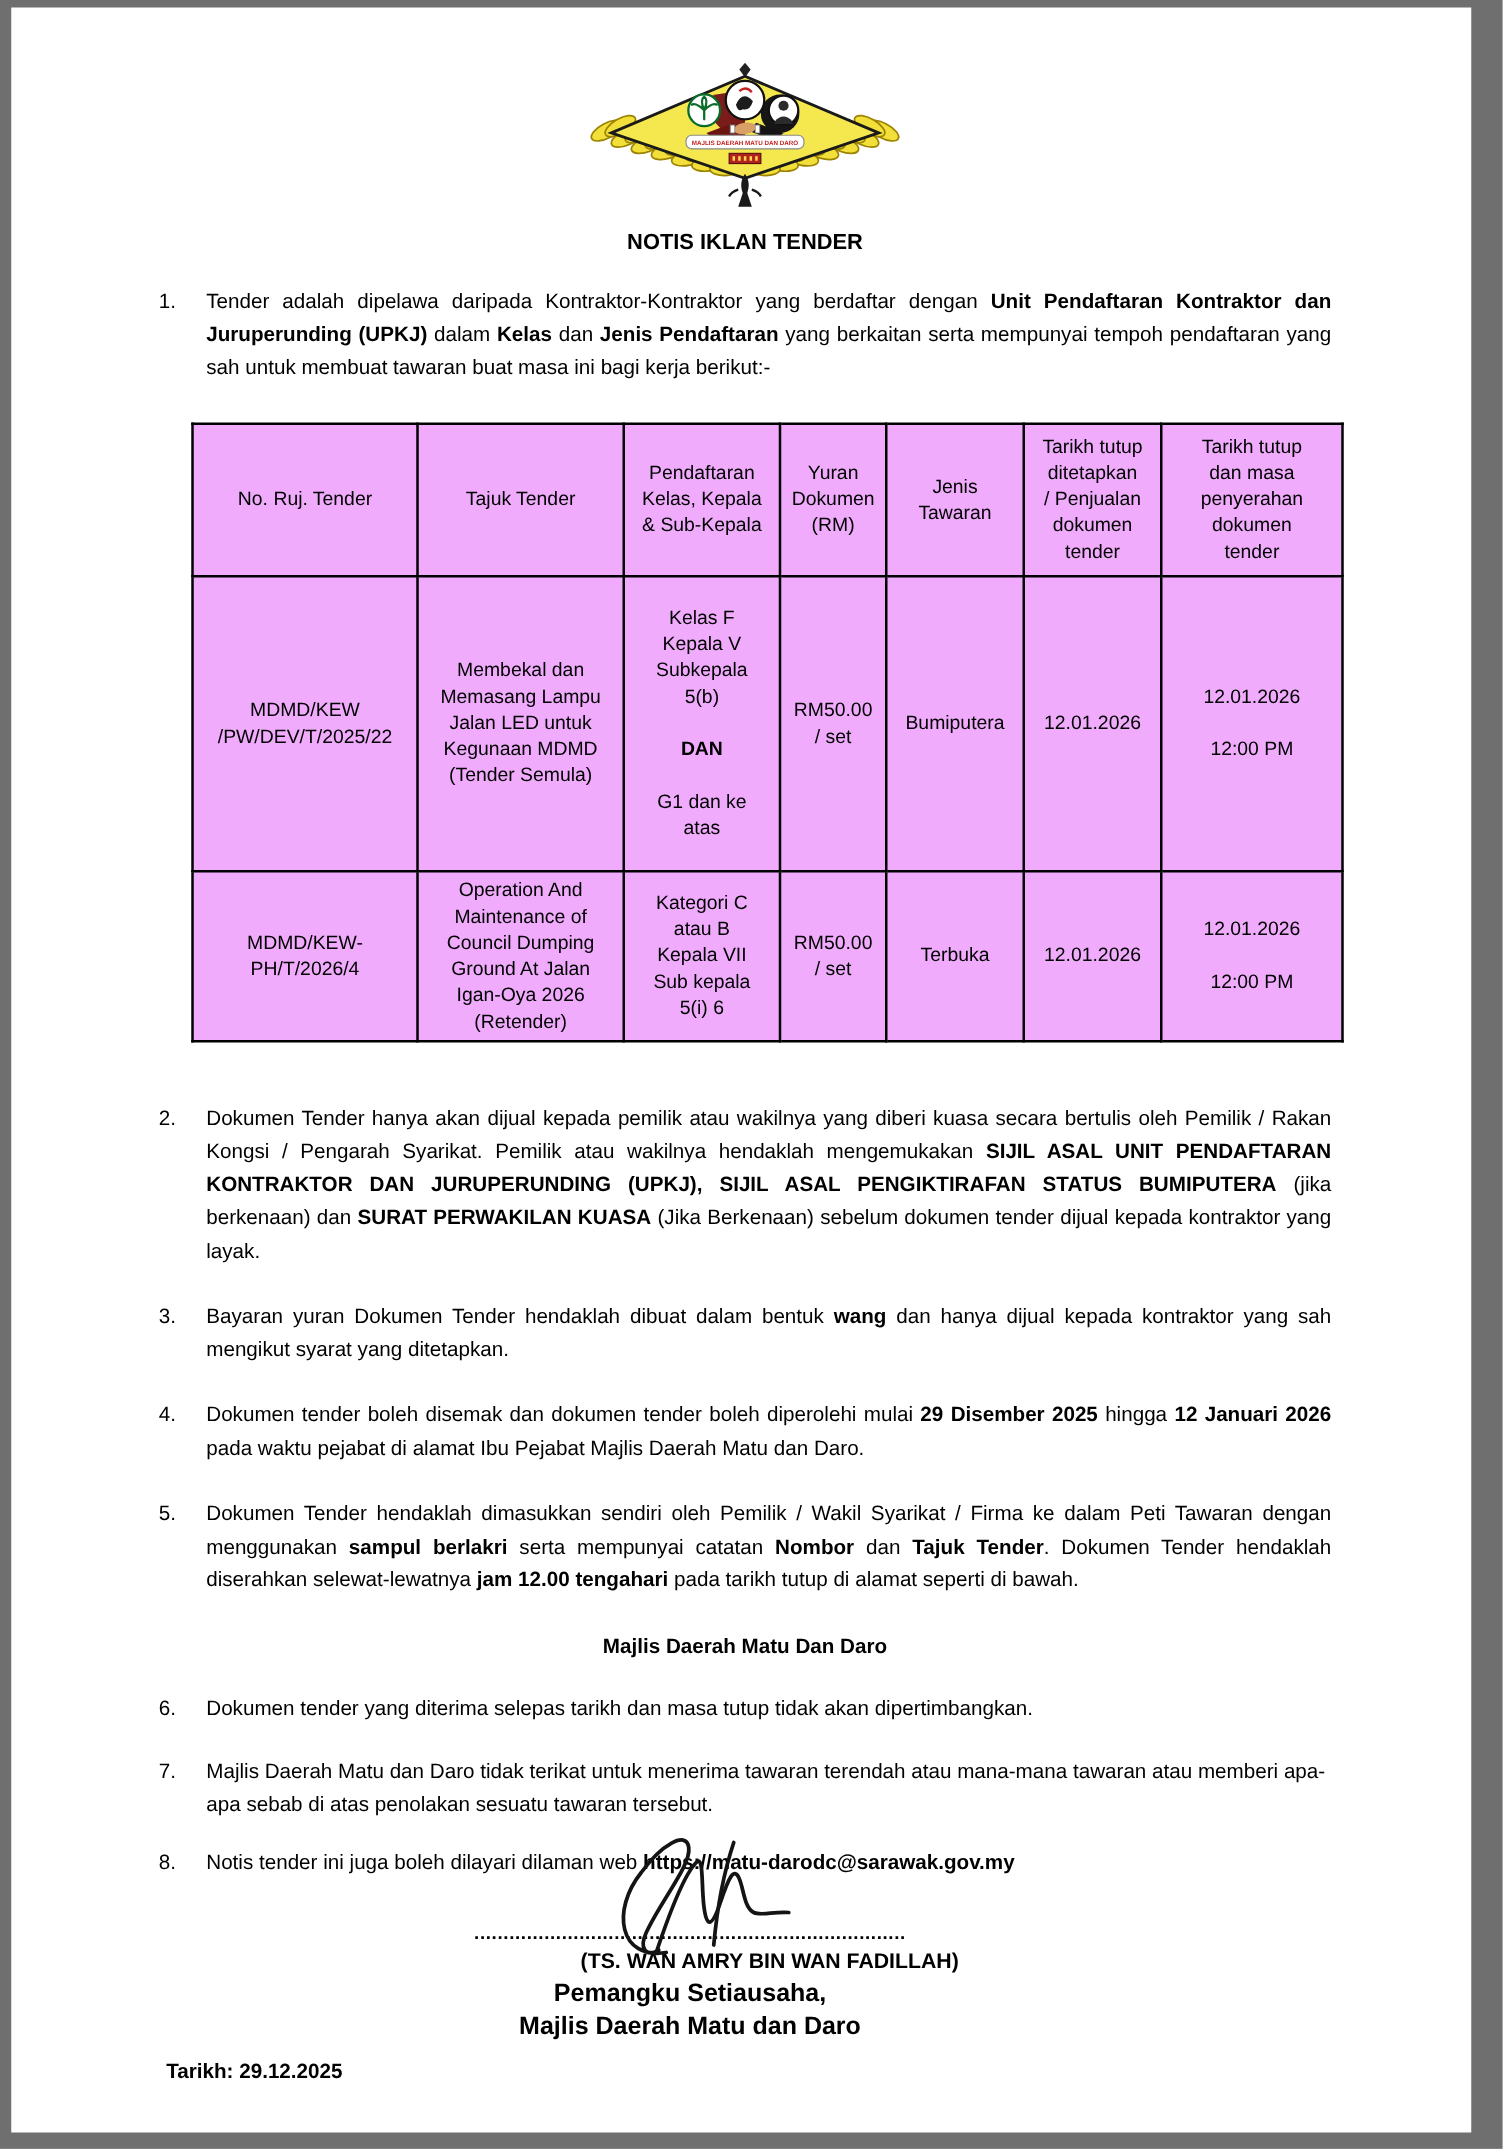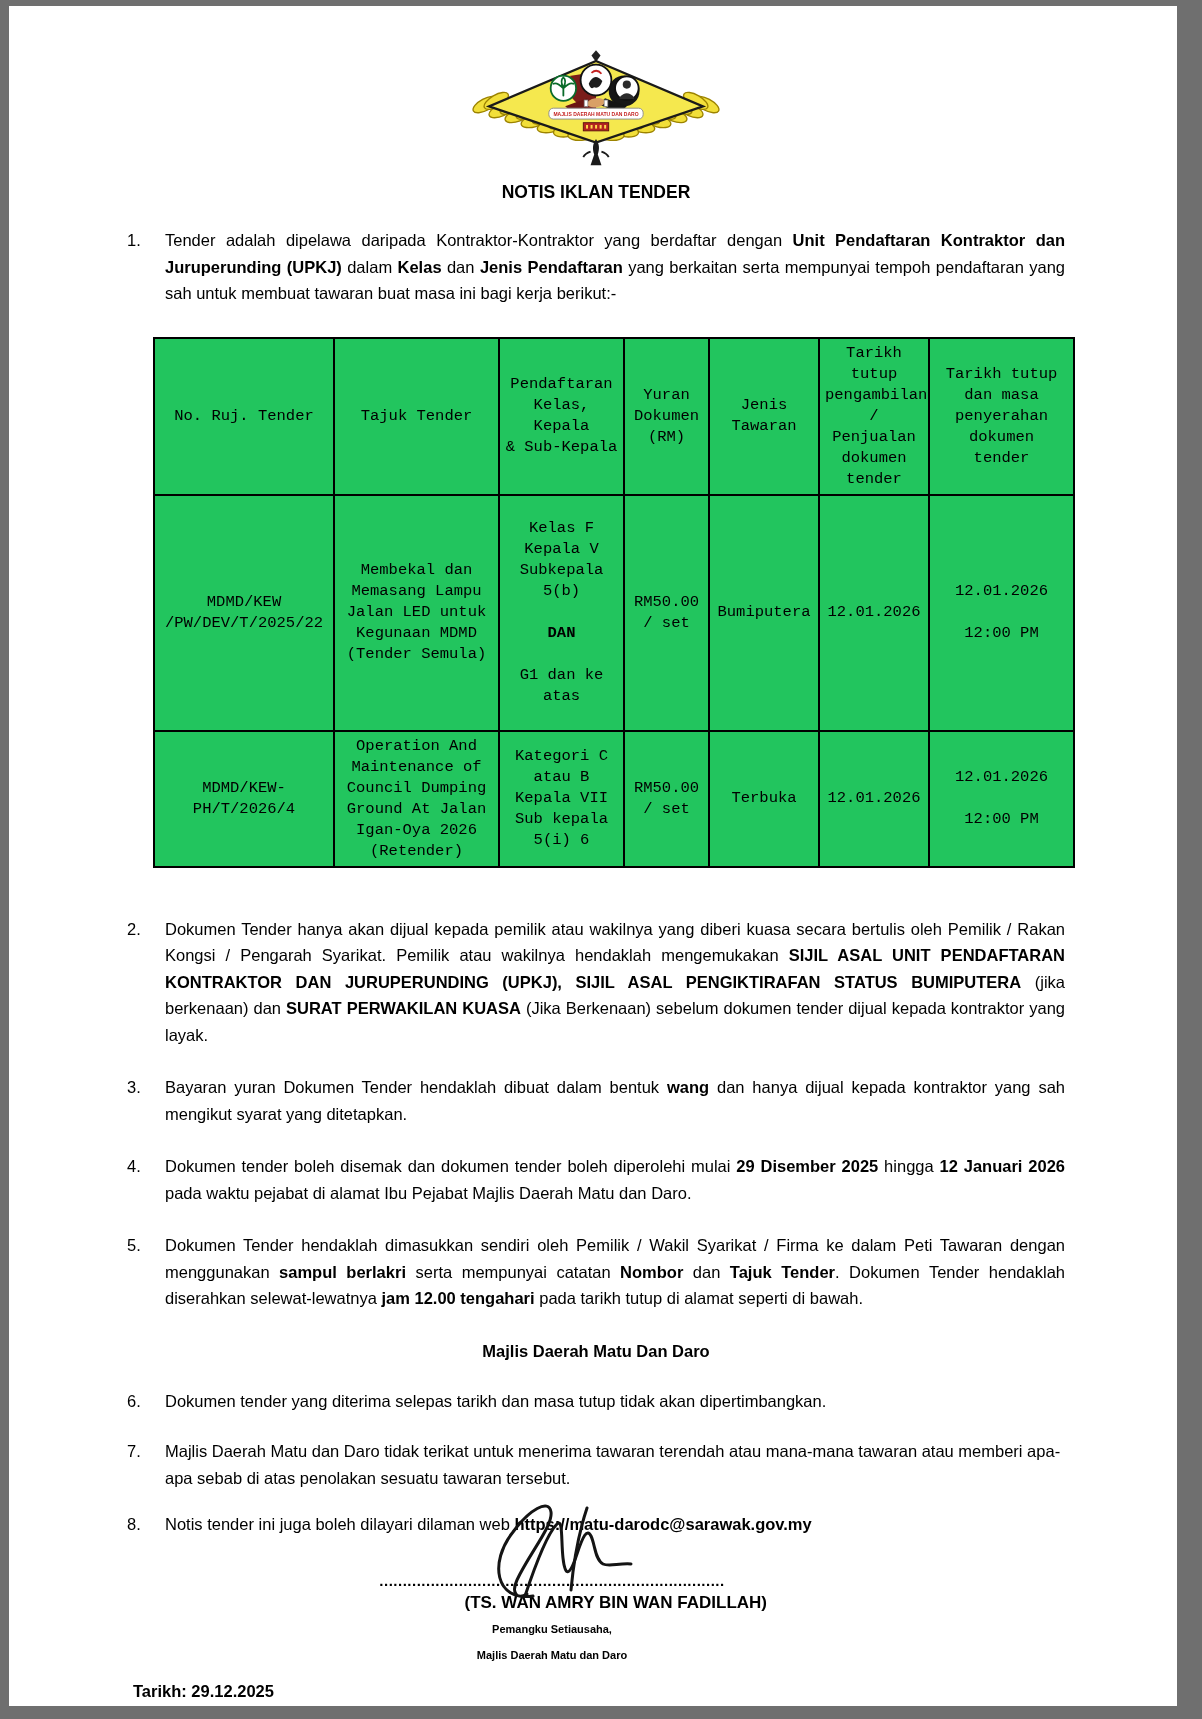--- a/index.html
+++ b/index.html
@@ -46,22 +46,21 @@
     width: 920px;
     margin: 30px 0 0 26px;
   }
   .tender th, .tender td {
     border: 2px solid #000;
     text-align: center;
     vertical-align: middle;
     font-weight: normal;
     font-size: 15.5px;
     padding: 4px 5px;
-    background: #22c55e;
-    font-family: Liberation Mono, monospace;
+    background: #f0abfc;
   }
   .tender .ln { line-height: 21px; min-height: 21px; }
   .tender thead tr { height: 122px; }
   .tender tbody tr.r1 { height: 236px; }
   .tender tbody tr.r2 { height: 126px; }
 
   .addr {
     text-align: center;
     font-weight: bold;
     font-size: 16.5px;
@@ -83,21 +82,21 @@
     z-index: 2;
   }
   .dots {
     font-weight: bold;
     font-size: 15px;
     letter-spacing: 0.5px;
     white-space: nowrap;
     overflow: hidden;
   }
   .sig .name { font-weight: bold; font-size: 17px; line-height: 27px; text-align: right; }
-  .sig .role, .sig .org { font-weight: bold; font-size: 11px; line-height: 26px; }
+  .sig .role, .sig .org { font-weight: bold; font-size: 20px; line-height: 26px; }
 
   .date-line {
     font-weight: bold;
     font-size: 16.5px;
     margin-top: 14px;
     padding-left: 6px;
   }
 </style>
 </head>
 <body>
@@ -232,21 +231,21 @@
               <div class="ln">Yuran</div>
               <div class="ln">Dokumen</div>
               <div class="ln">(RM)</div>
             </th>
           <th>
               <div class="ln">Jenis</div>
               <div class="ln">Tawaran</div>
             </th>
           <th>
               <div class="ln">Tarikh tutup</div>
-              <div class="ln">pengambilan</div>
+              <div class="ln">ditetapkan</div>
               <div class="ln">/ Penjualan</div>
               <div class="ln">dokumen</div>
               <div class="ln">tender</div>
             </th>
           <th>
               <div class="ln">Tarikh tutup</div>
               <div class="ln">dan masa</div>
               <div class="ln">penyerahan</div>
               <div class="ln">dokumen</div>
               <div class="ln">tender</div>

